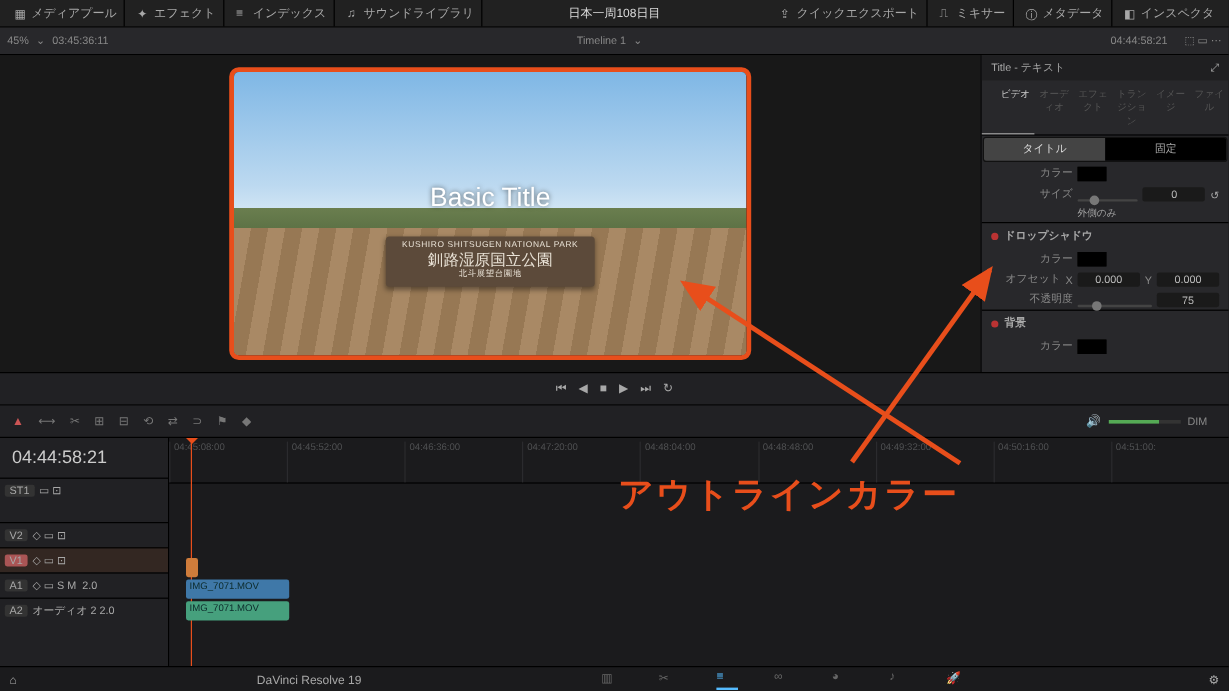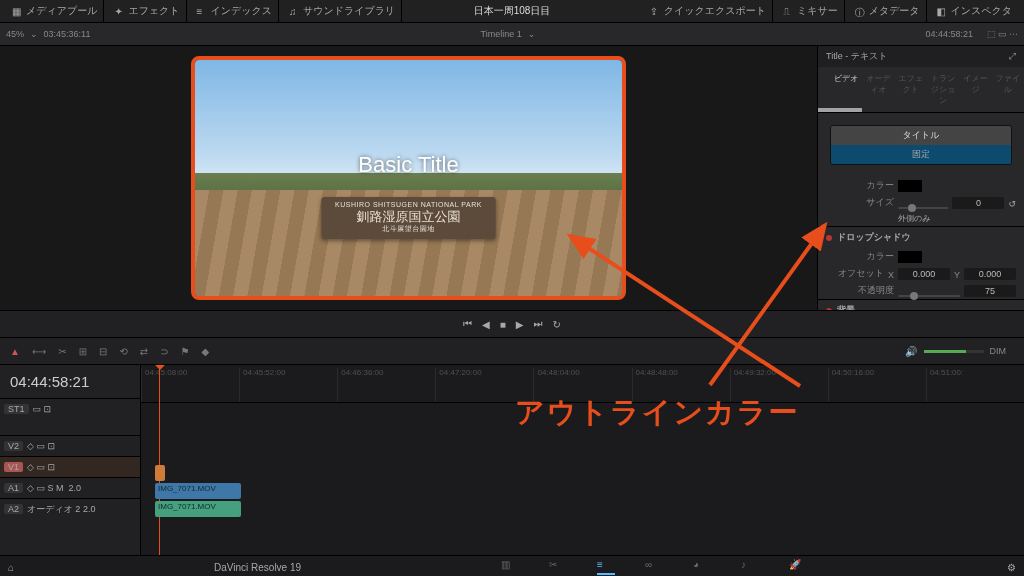--- a/index.html
+++ b/index.html
@@ -14,23 +14,23 @@
   .frame{width:435px;height:244px;position:relative;border-radius:8px;border:4px solid #e84e1b;box-sizing:border-box;overflow:hidden;}
   .sky{position:absolute;inset:0;background:linear-gradient(#7fb7e5 0%,#bcd9f0 40%,#cfe4f4 48%,#6a7e4f 48%,#556b3f 60%,#8b6a4b 60%,#b59472 100%);}
   .deck{position:absolute;left:0;right:0;bottom:0;height:45%;background:repeating-linear-gradient(100deg,#a98965 0 14px,#977854 14px 28px);}
   .sign{position:absolute;left:50%;top:58%;transform:translateX(-50%);background:#5c4a3a;color:#e9e2d6;padding:4px 14px 6px;border-radius:3px;font-size:13px;text-align:center;line-height:1.2;box-shadow:0 2px 4px rgba(0,0,0,.4);}
   .sign small{display:block;font-size:7px;letter-spacing:0.5px;}
   .basic{position:absolute;left:50%;top:39%;transform:translateX(-50%);color:#fff;font-size:22px;font-weight:400;text-shadow:0 0 4px rgba(0,0,0,.6);}
   .inspector{width:206px;background:#28282b;border-left:1px solid #000;padding:0;font-size:9px;overflow:hidden;}
   .insp-head{display:flex;justify-content:space-between;align-items:center;padding:4px 8px;background:#1f1f21;}
   .insp-tabs{display:flex;border-bottom:1px solid #000;}
   .insp-tab{flex:1;text-align:center;padding:6px 0;color:#555;font-size:8px;}
-  .insp-tab.active{color:#ccc;border-bottom:4px solid #a3a3a3;padding-left:12px;}
-  .subt{display:flex;margin:12px;border:1px solid #111;border-radius:3px;overflow:hidden;flex-direction:column;}
-  .subt div{flex:1;text-align:center;padding:3px 0;background:#0c4a6e;}
+  .insp-tab.active{color:#ccc;border-bottom:1px solid #a3a3a3;padding-left:12px;}
+  .subt{display:flex;margin:1px;border:1px solid #111;border-radius:3px;overflow:hidden;}
+  .subt div{flex:1;text-align:center;padding:3px 0;background:#000000;}
   .subt div.active{background:#444;color:#ddd;}
   .row{display:flex;align-items:flex-end;padding:2px 8px;gap:4px;}
   .row .lbl{width:68px;text-align:right;color:#888;}
   .swatch{width:22px;height:10px;border:1px solid #000;}
   .numbox{background:#1a1a1a;border-radius:2px;padding:1px 8px;min-width:36px;text-align:center;color:#bbb;}
   .sec{display:flex;align-items:center;gap:5px;padding:4px 8px;border-top:1px solid #000;}
   .dot{width:6px;height:6px;border-radius:50%;background:#b33;}
   .slider{flex:1;height:2px;background:#444;border-radius:1px;position:relative;}
   .slider::after{content:"";position:absolute;top:-3px;left:20%;width:8px;height:8px;border-radius:50%;background:#777;}
   .transport{display:flex;justify-content:center;align-items:center;gap:10px;height:26px;background:#212124;border-top:1px solid #000;border-bottom:1px solid #000;}

